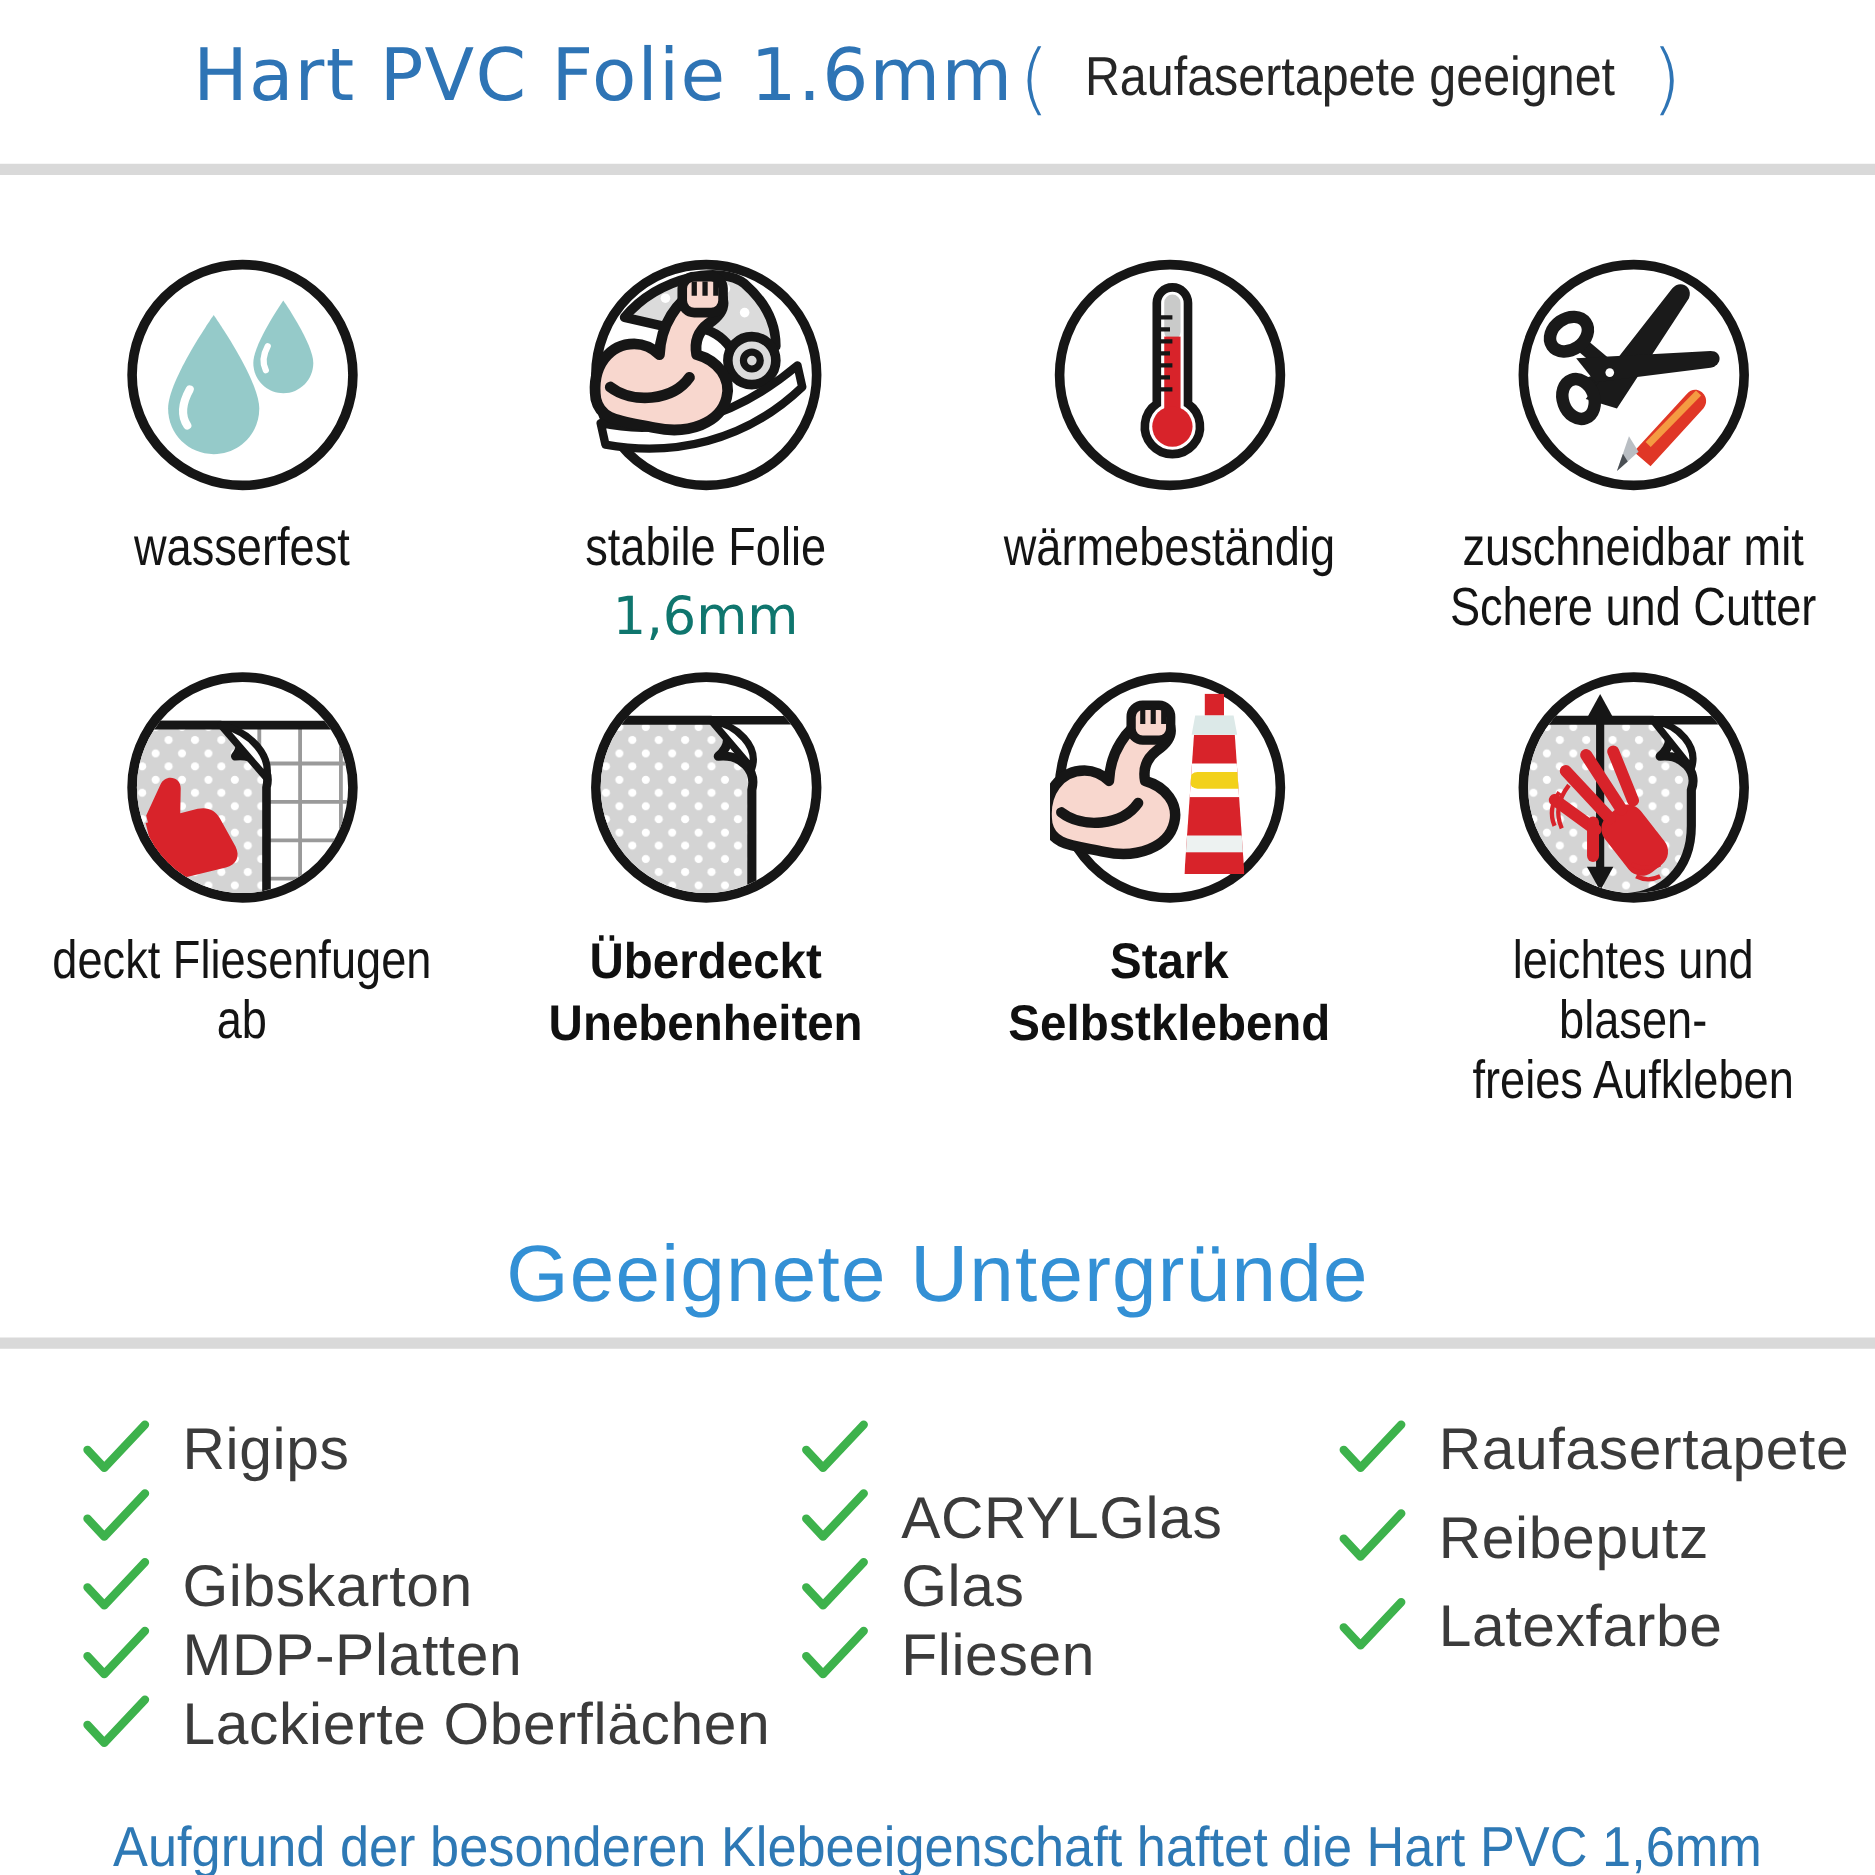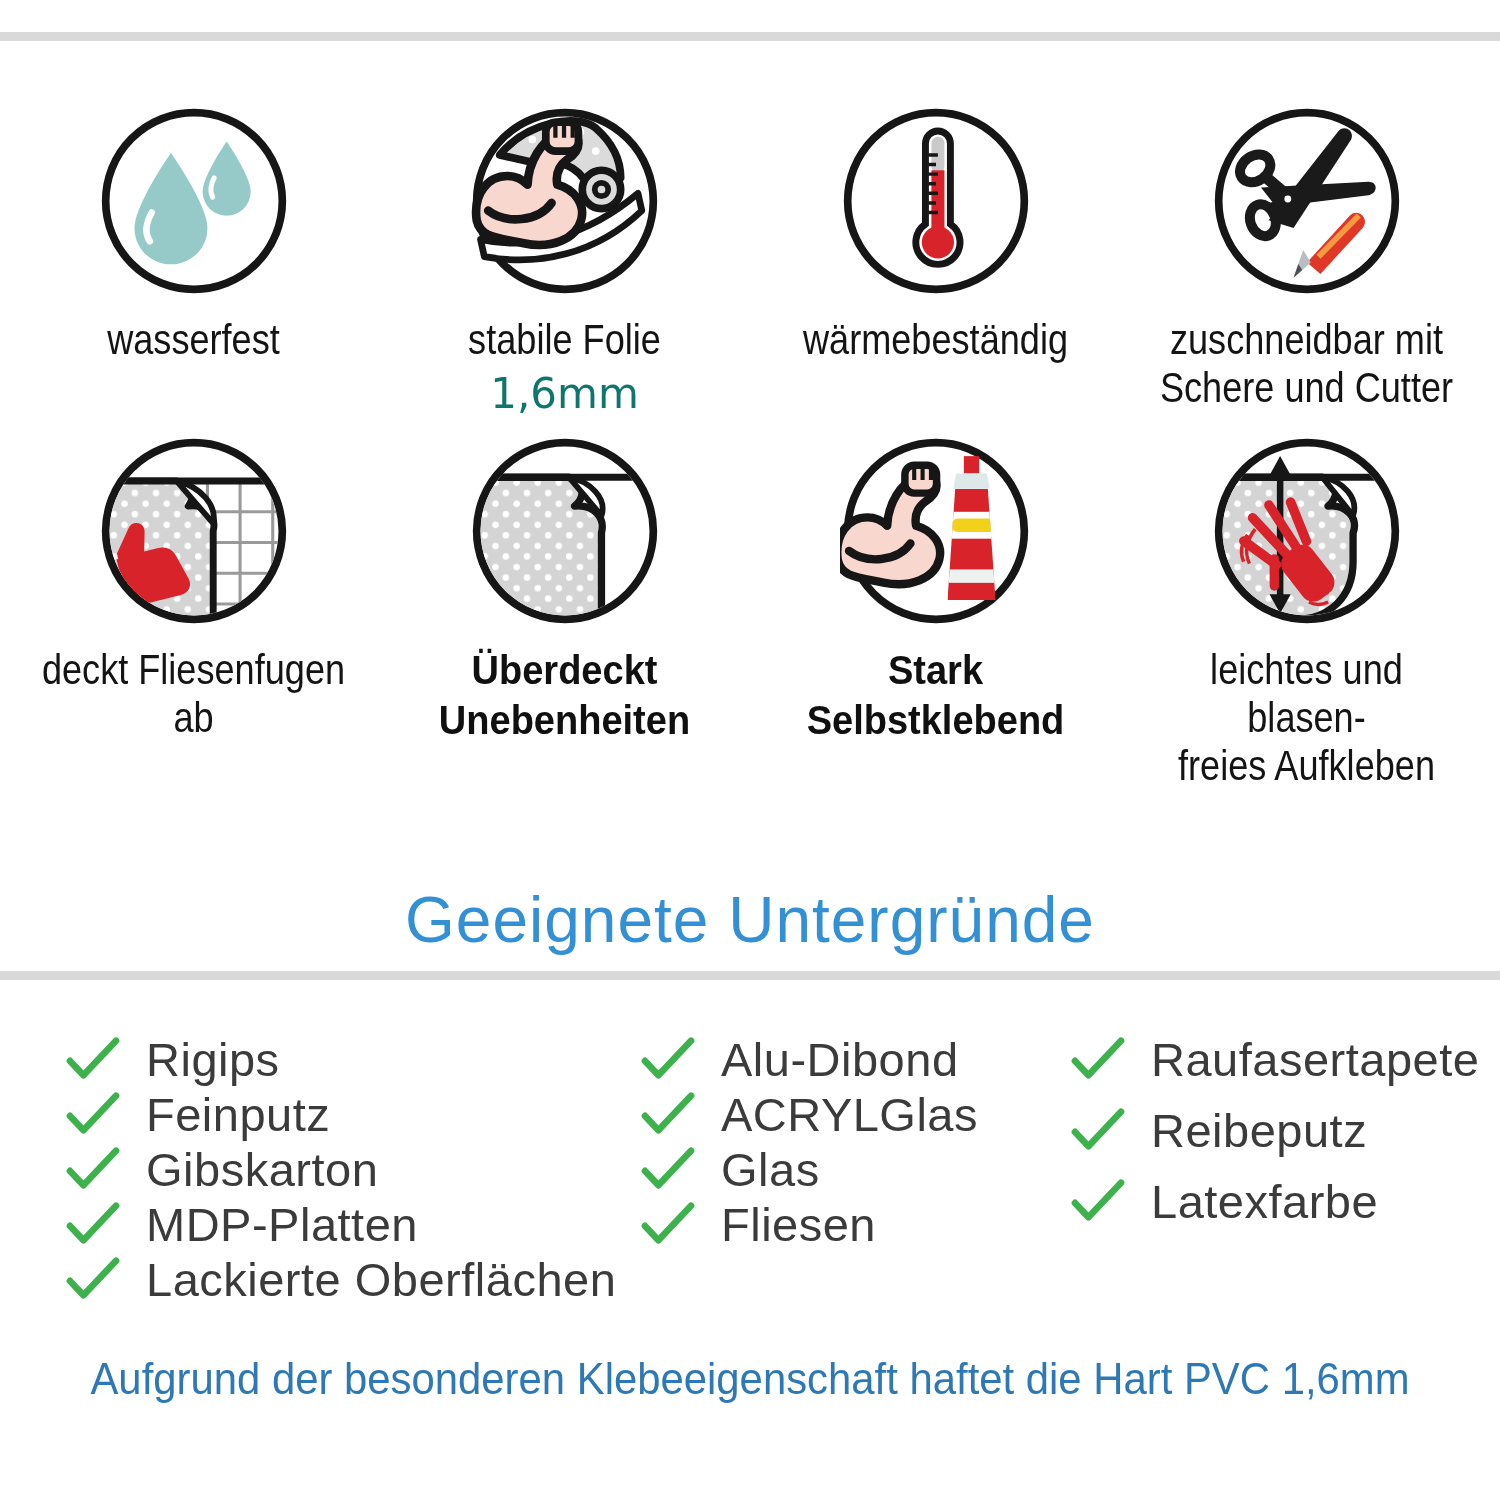--- a/index.html
+++ b/index.html
@@ -37,20 +37,24 @@
   .check-item span{font-size:47px;color:#3B3B3B;letter-spacing:.5px;white-space:nowrap;}
   
   .footer{margin-top:34px;text-align:center;font-size:45px;color:#2E79B5;line-height:1.5;
           transform:scaleX(.93);transform-origin:center top;}
 </style>
 </head>
 <body>
 
 <div class="page">
 
+  <div class="header">
+    <span class="title-main">Hart PVC Folie 1.6mm</span>
+    <span class="paren">(</span><span class="subtitle">Raufasertapete geeignet</span><span class="paren">)</span>
+  </div>
   <div class="divider div1"></div>
 
   <div class="features row1">
 
     <div class="feature">
       <div class="icon-circle">
         <svg viewBox="0 0 100 100">
           <circle cx="50" cy="50" r="46" fill="#fff" stroke="#161616" stroke-width="4"></circle>
           <path d="M38,25 C38,25 19,52 19,64 c0,10.7 8.5,19 19,19 s19,-8.3 19,-19 C57,52 38,25 38,25 Z" fill="#95CAC9"></path>
           <path d="M67,19 C67,19 54.5,37 54.5,45 c0,7 5.6,12.6 12.5,12.6 S79.5,52 79.5,45 C79.5,37 67,19 67,19 Z" fill="#95CAC9"></path>
@@ -271,21 +275,20 @@
       <div class="check-item">
         <svg viewBox="0 0 60 48">
             <path d="M6 26 L20 41 L54 5" stroke="#3DB24C" stroke-width="7" fill="none" stroke-linecap="round" stroke-linejoin="round"></path>
           </svg>
         <span>Rigips</span>
         </div>
       <div class="check-item">
         <svg viewBox="0 0 60 48">
             <path d="M6 26 L20 41 L54 5" stroke="#3DB24C" stroke-width="7" fill="none" stroke-linecap="round" stroke-linejoin="round"></path>
           </svg>
-        <span>Feinputz</span>
         </div>
       <div class="check-item">
         <svg viewBox="0 0 60 48">
             <path d="M6 26 L20 41 L54 5" stroke="#3DB24C" stroke-width="7" fill="none" stroke-linecap="round" stroke-linejoin="round"></path>
           </svg>
         <span>Gibskarton</span>
         </div>
       <div class="check-item">
         <svg viewBox="0 0 60 48">
             <path d="M6 26 L20 41 L54 5" stroke="#3DB24C" stroke-width="7" fill="none" stroke-linecap="round" stroke-linejoin="round"></path>
@@ -298,21 +301,20 @@
           </svg>
         <span>Lackierte Oberflächen</span>
         </div>
     </div>
 
     <div class="col col2">
       <div class="check-item">
         <svg viewBox="0 0 60 48">
             <path d="M6 26 L20 41 L54 5" stroke="#3DB24C" stroke-width="7" fill="none" stroke-linecap="round" stroke-linejoin="round"></path>
           </svg>
-        <span>Alu-Dibond</span>
         </div>
       <div class="check-item">
         <svg viewBox="0 0 60 48">
             <path d="M6 26 L20 41 L54 5" stroke="#3DB24C" stroke-width="7" fill="none" stroke-linecap="round" stroke-linejoin="round"></path>
           </svg>
         <span>ACRYLGlas</span>
         </div>
       <div class="check-item">
         <svg viewBox="0 0 60 48">
             <path d="M6 26 L20 41 L54 5" stroke="#3DB24C" stroke-width="7" fill="none" stroke-linecap="round" stroke-linejoin="round"></path>

